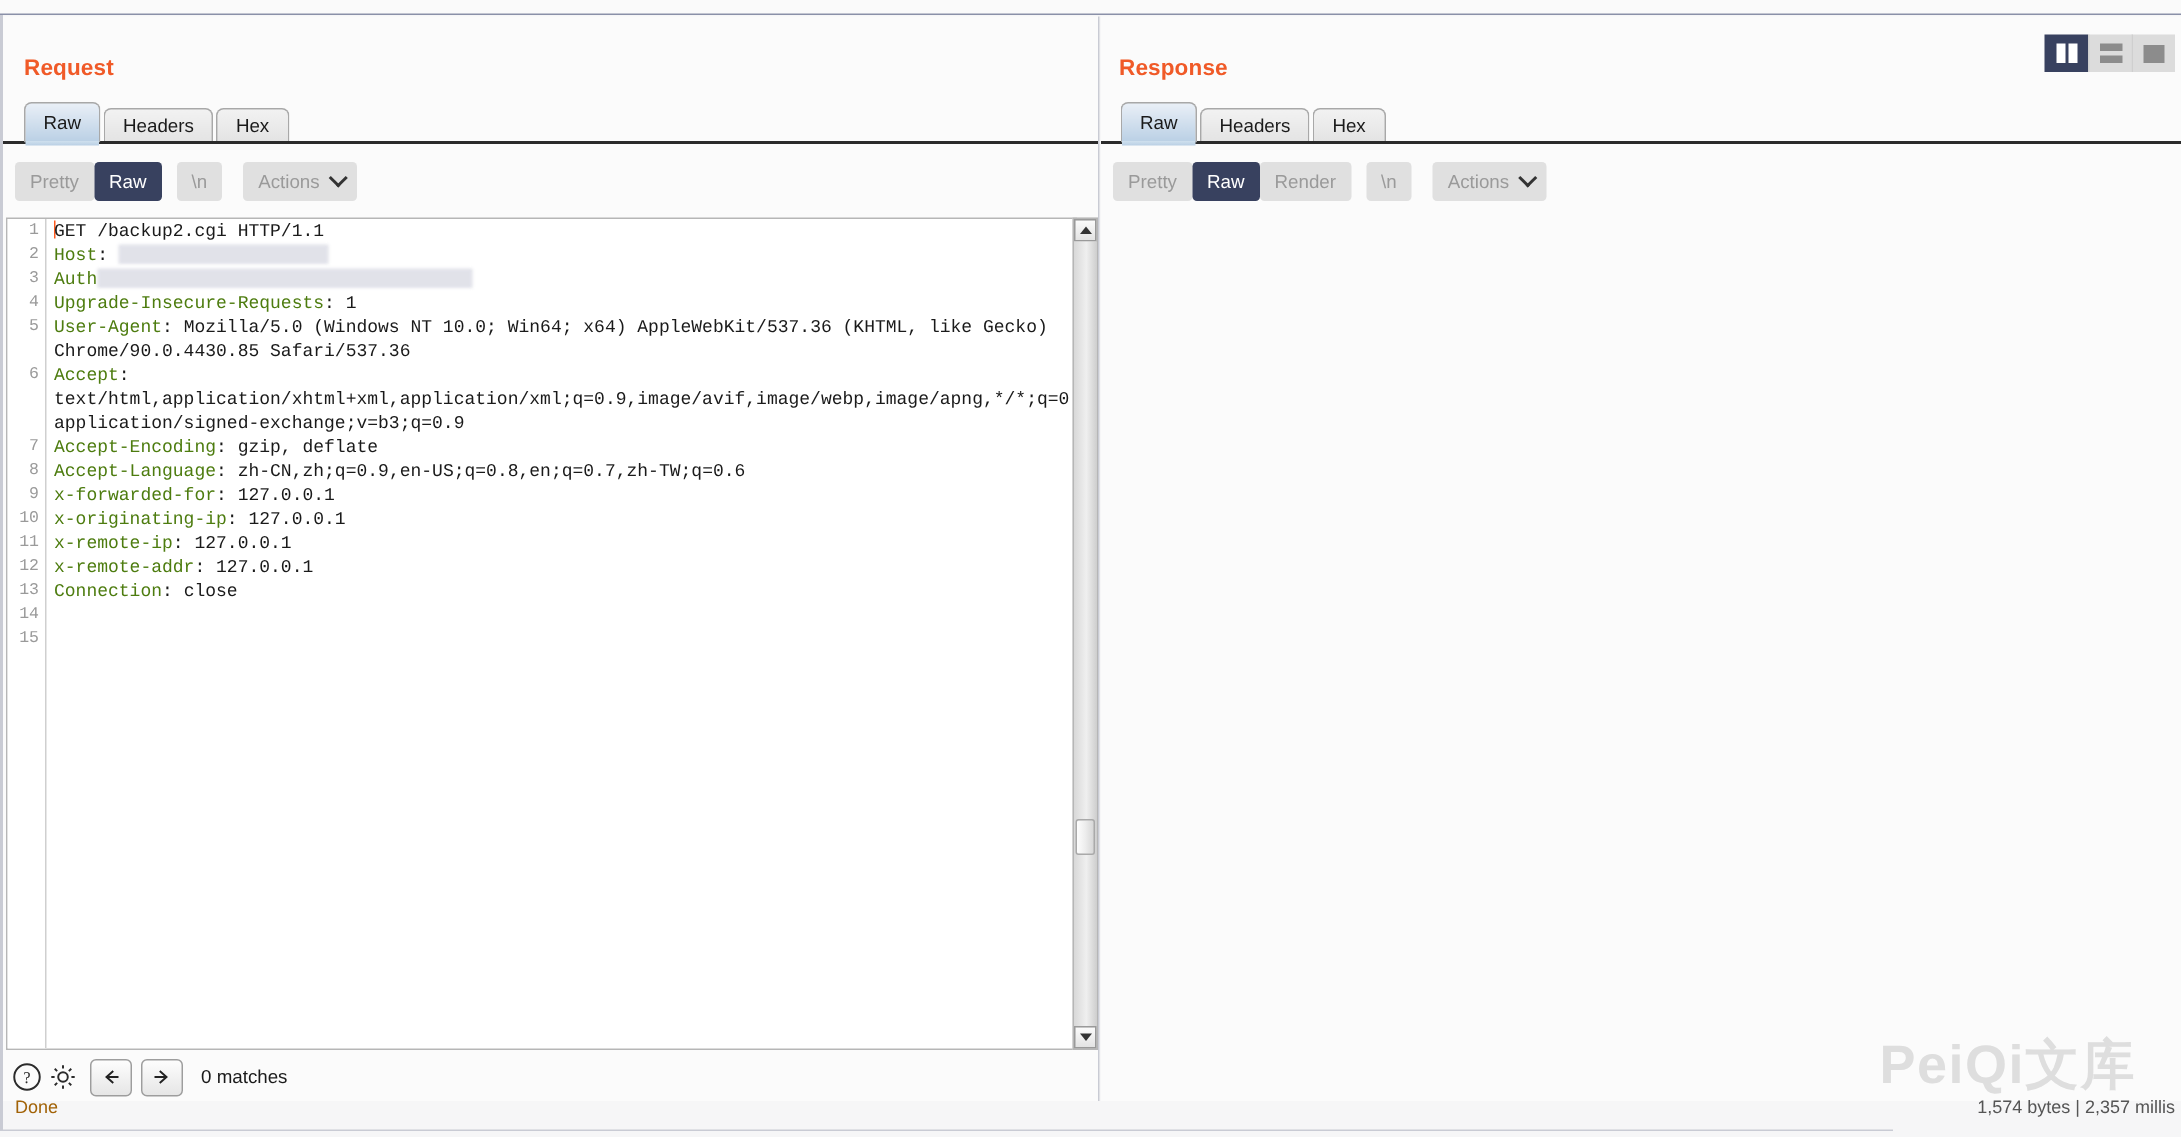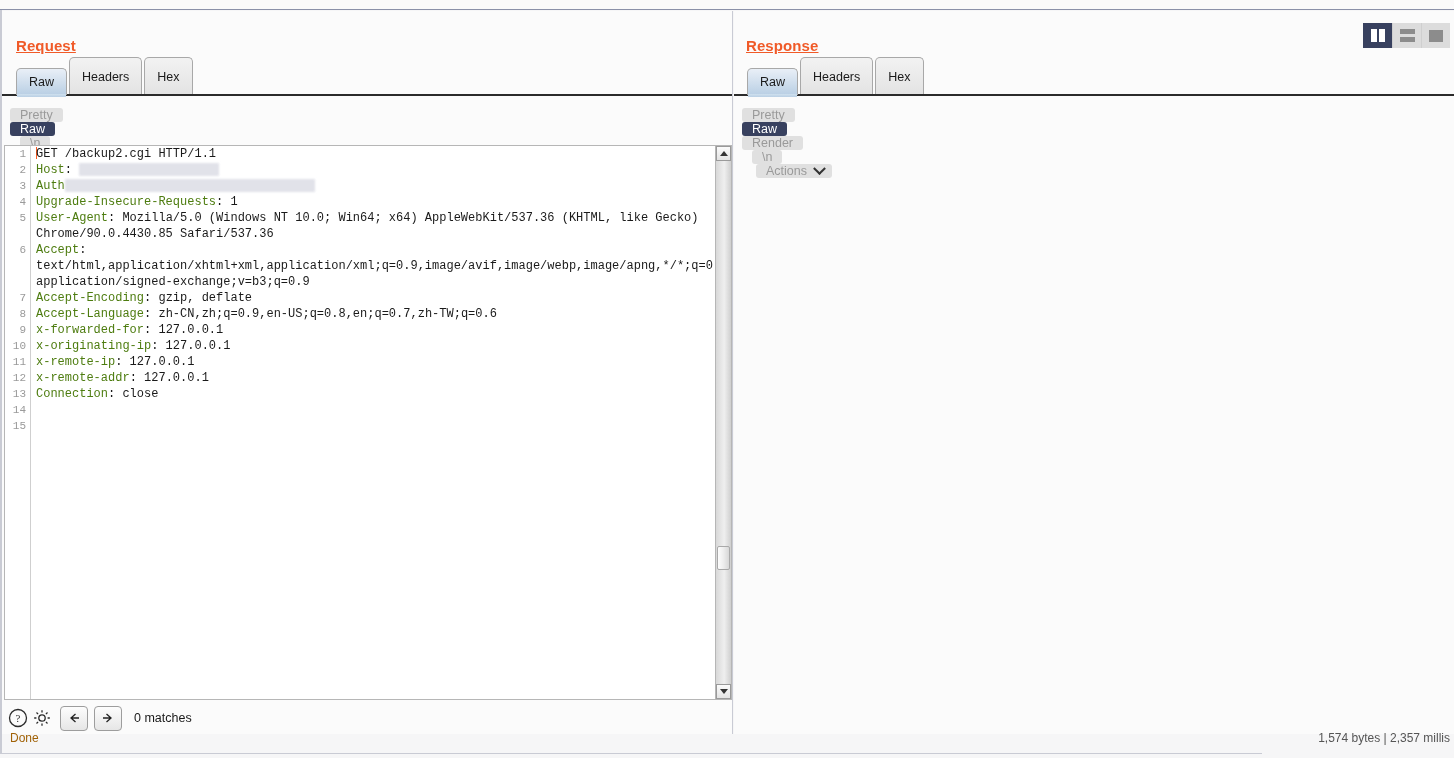--- a/index.html
+++ b/index.html
@@ -29,21 +29,20 @@
     height: 723px;
     background: #fbfbfb;
   }
   #pane-request { left: 2px;   width: 731px; border-right: 1px solid #c9cbd4; }
   #pane-response { left: 734px; width: 720px; padding-left: 48px; }
 
   .pane-title {
     position: absolute; top: 26px; left: 14px;
     font-size: 15px; font-weight: bold; color: #f05a28;
     letter-spacing: .1px;
-    text-decoration: underline;
   }
   #pane-response .pane-title { left: 12px; }
 
   
   .layout-toggle {
     position: absolute; top: 12px; right: 4px;
     display: flex; height: 25px;
   }
   .lt-btn {
     width: 29px; height: 25px;
@@ -61,21 +60,21 @@
   .lt-ico-one i { display:block; width:14px; height:12px; background:#8c8c8c; }
 
   
   .tabrow {
     position: absolute; top: 57px; left: 14px;
     display: flex; align-items: flex-end;
     height: 27px;
   }
   #pane-response .tabrow { left: 13px; }
   .tab {
-    height: 38px;
+    height: 23px;
     padding: 0 12px;
     display: flex; align-items: center;
     font-size: 12.5px; color: #1a1a1a;
     background: linear-gradient(#f2f2f2, #e3e3e3);
     border: 1px solid #a8a8a8;
     border-bottom: none;
     border-radius: 5px 5px 0 0;
     margin-right: 2px;
     cursor: pointer;
     position: relative;
@@ -94,21 +93,20 @@
   .tab.selected::after {
     content: ""; position: absolute; left: 0; right: 0; bottom: -2px;
     height: 3px; background: linear-gradient(#cfe0ee,#b9cfe4);
   }
 
   
   .subbar {
     position: absolute; top: 97px; left: 8px;
     display: flex; align-items: flex-start; gap: 0px;
     height: 26px;
-    flex-direction: column;
   }
   #pane-response .subbar { left: 8px; }
   .seg {
     height: 26px; padding: 0 10px;
     display: flex; align-items: center;
     font-size: 12.5px;
     background: #e0e0e0;
     color: #9a9a9a;
     border: none; border-radius: 3px;
     cursor: pointer;
@@ -400,13 +398,14 @@
       </div>
     </div>
 
   </div>
 
   <div class="bottom-border"></div>
 
   <div class="statusline" id="status-left">Done</div>
   <div class="statusline" id="status-right">1,574 bytes | 2,357 millis</div>
 
+  <div class="watermark">PeiQi文库</div>
 </div>
 
 </body></html>

